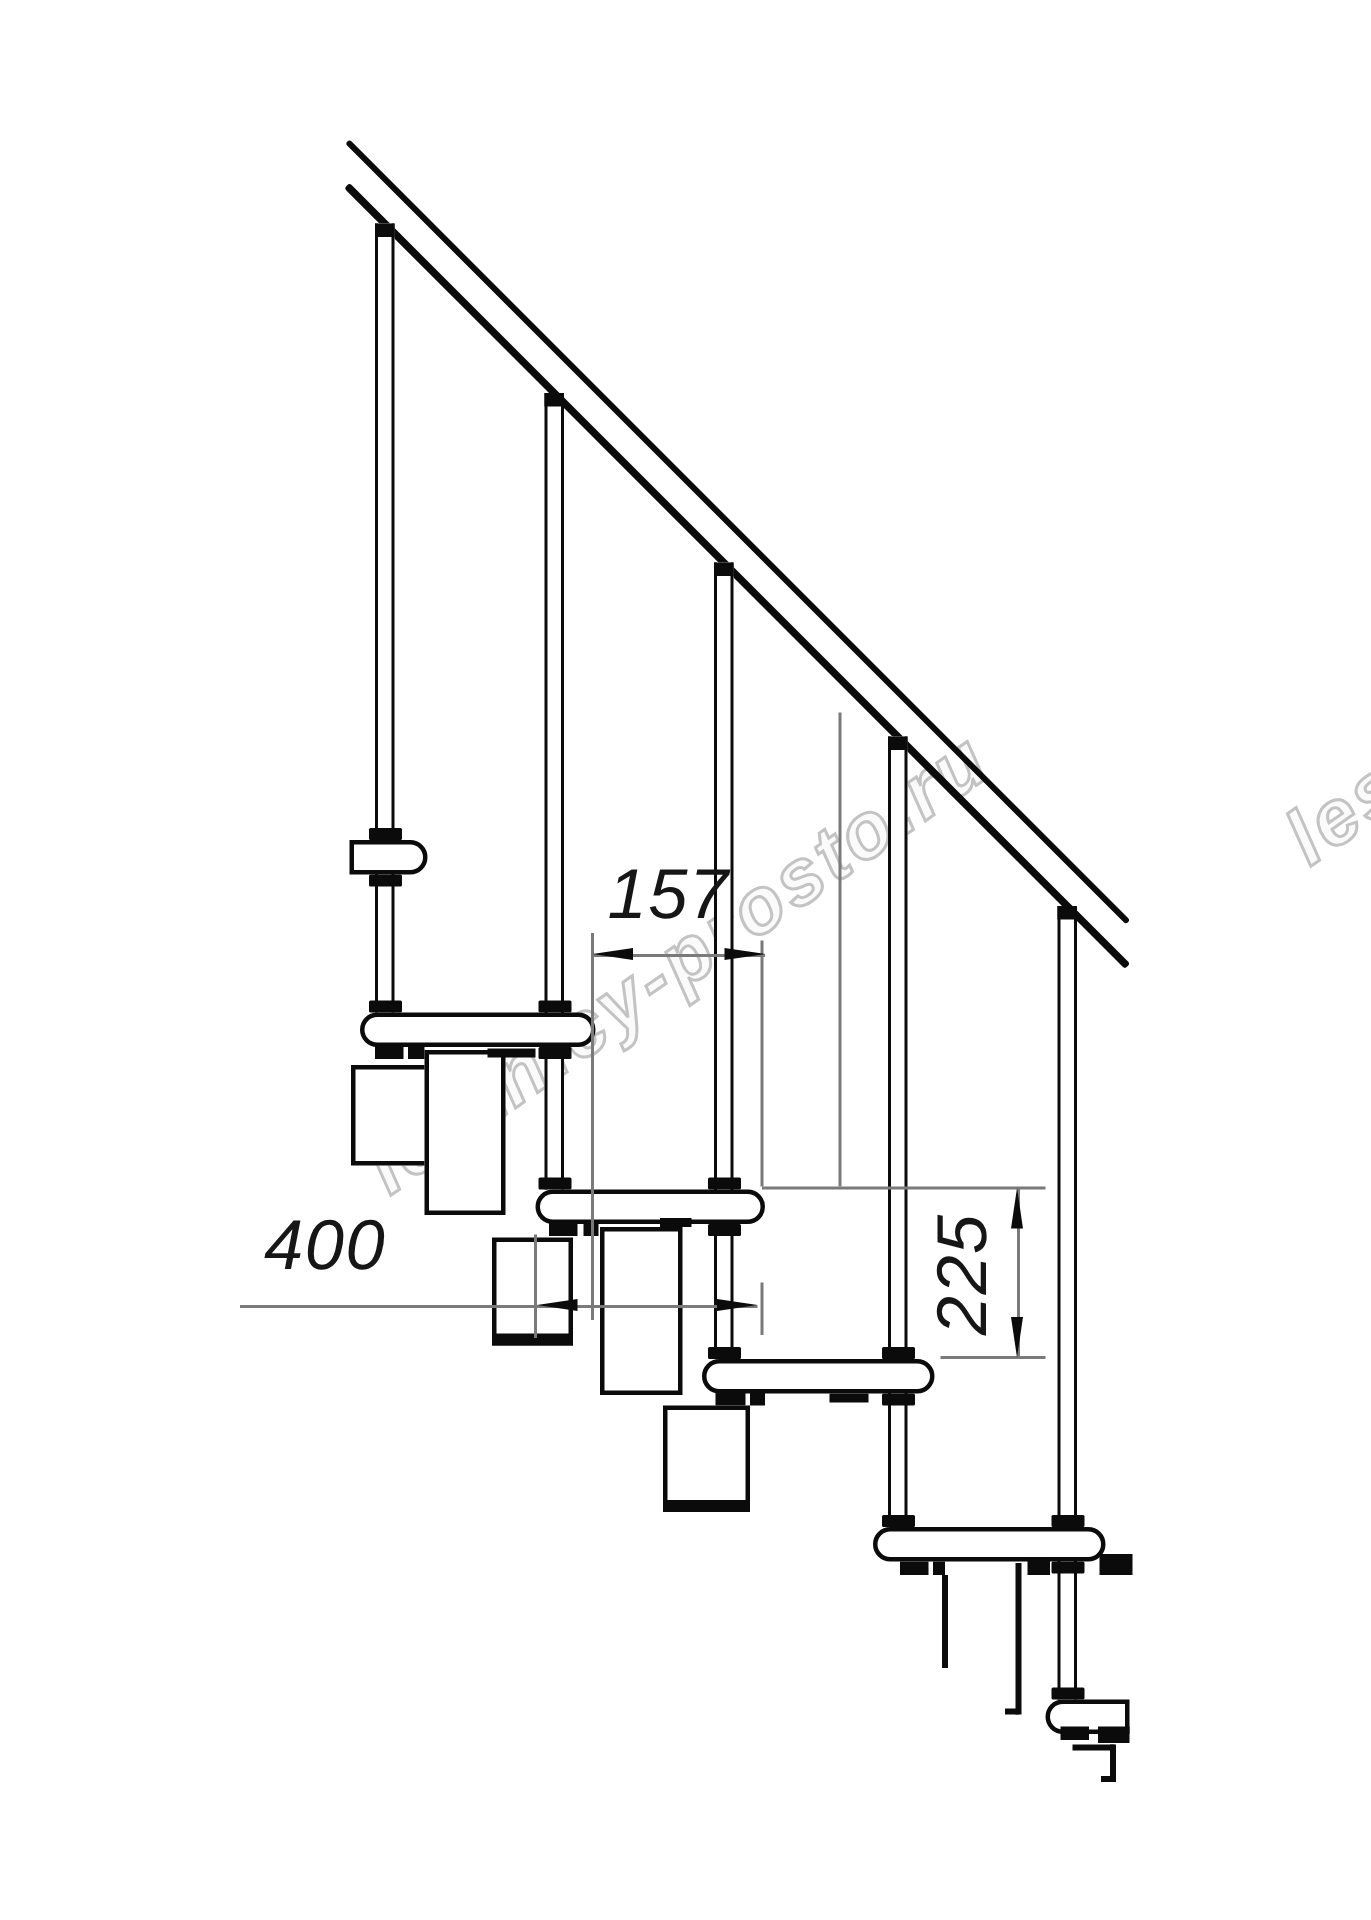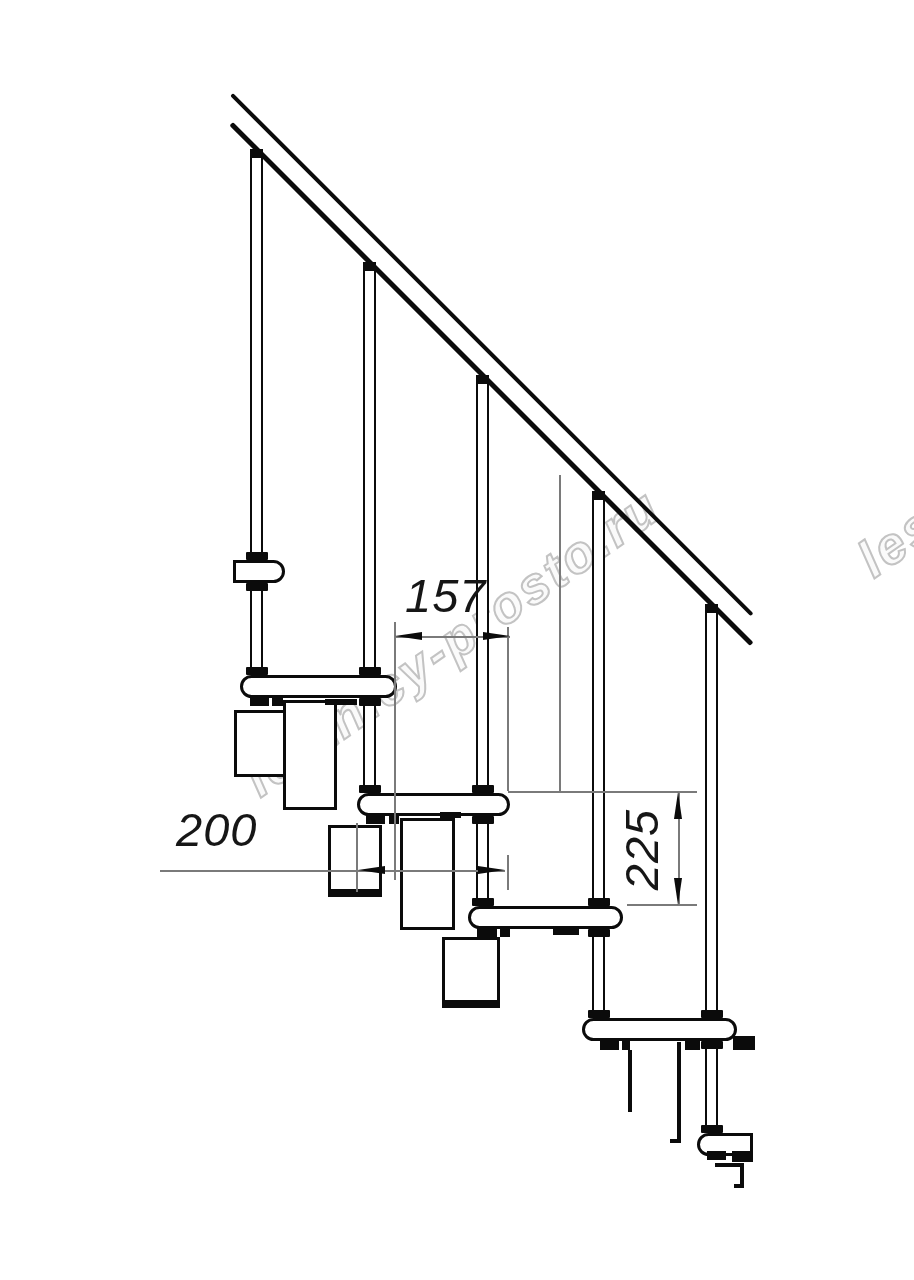--- a/index.html
+++ b/index.html
@@ -123,21 +123,21 @@
     <div class="dimtext" style="left:405px;top:572px;">157</div>
     <div class="dline-h" style="left:395px;top:636px;width:115px;"></div>
     <div class="arr left" style="left:395px;top:632px;"></div>
     <div class="arr right" style="left:483px;top:632px;"></div>
     <div class="dline-v" style="left:394px;top:622px;height:258px;"></div>
     <div class="dline-v" style="left:507px;top:627px;height:164px;"></div>
     <div class="dline-v" style="left:559px;top:475px;height:316px;"></div>
   </div>
 
   <div style="left:0;top:0;width:0;height:0;">
-    <div class="dimtext" style="left:176px;top:806px;">200</div>
+    <div class="dimtext" style="left:176px;top:806px;">400</div>
     <div class="dline-h" style="left:160px;top:870px;width:345px;"></div>
     <div class="arr left" style="left:358px;top:866px;"></div>
     <div class="arr right" style="left:478px;top:866px;"></div>
     <div class="dline-v" style="left:356px;top:823px;height:69px;"></div>
     <div class="dline-v" style="left:507px;top:855px;height:35px;"></div>
   </div>
 
   <div style="left:0;top:0;width:0;height:0;">
     <div class="dimtext vert" style="left:586px;top:826px;width:110px;">225</div>
     <div class="dline-v" style="left:678px;top:792px;height:113px;"></div>

